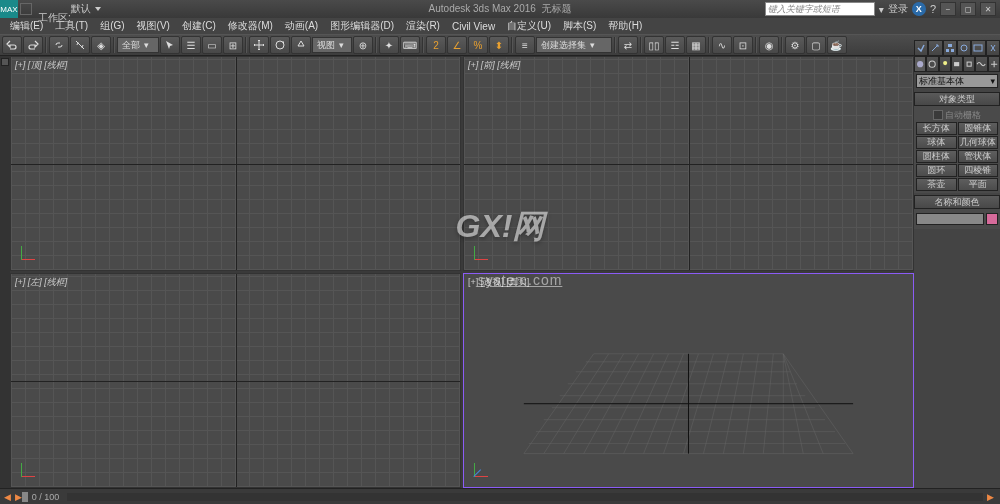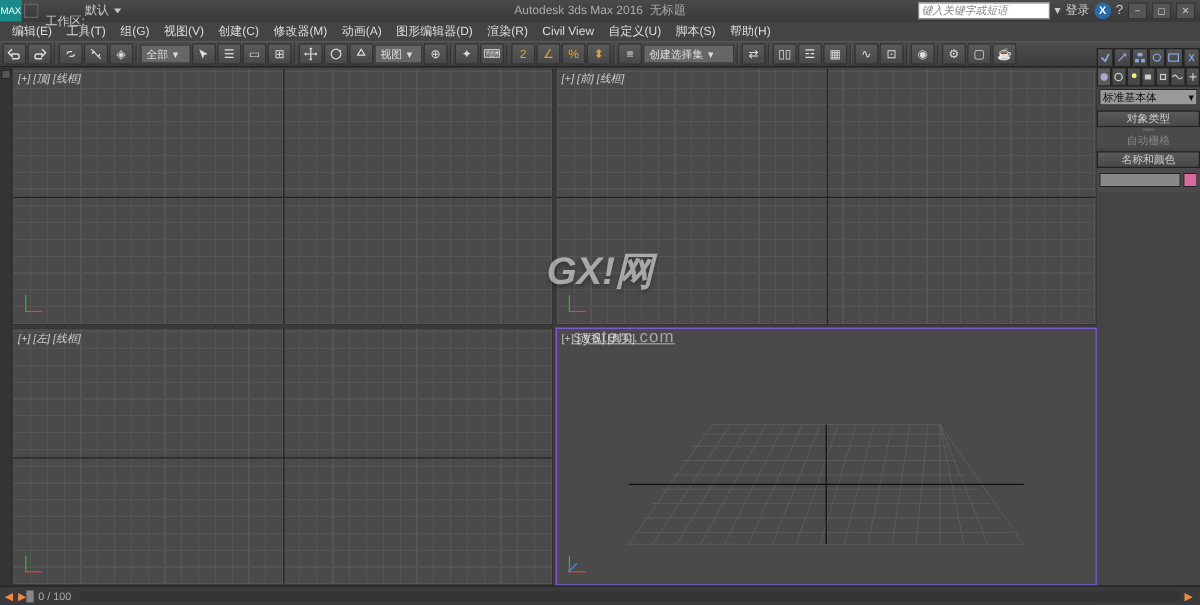--- a/index.html
+++ b/index.html
@@ -54,21 +54,21 @@
 .cmd-panel { position: absolute; top: 40px; right: 0; width: 86px; bottom: 0; background: #444; font-size: 9px; color: #ccc; display:flex; flex-direction:column;}
 .cmd-tabs { display: flex; height: 16px; background:#333;}
 .cmd-tab { flex: 1; height: 16px; background: linear-gradient(#555,#444); border: 1px solid #222; display:flex; align-items:center; justify-content:center;}
 .cmd-tab svg { width:10px; height:10px; }
 .cmd-subtabs { display: flex; height: 16px; }
 .cmd-subtab { flex: 1; height: 16px; background: linear-gradient(#525252,#444); border: 1px solid #222; display:flex; align-items:center; justify-content:center;}
 .cmd-subtab.active { background:#5a5a5a; }
 .cmd-dropdown { height: 14px; background: #999; border: 1px solid #222; margin: 2px; color:#111; font-size:9px; padding:0 2px; display:flex; align-items:center; justify-content:space-between;}
 .rollout-header { height: 14px; background: linear-gradient(#5a5a5a,#484848); border: 1px solid #222; text-align: center; line-height: 12px; margin-top:2px;}
 .rollout-body { background: #4a4a4a; padding: 2px; }
-.auto-row { display:flex; align-items:center; justify-content:center; height:14px; gap:2px; color:#888;flex-direction:column;}
+.auto-row { display:flex; align-items:center; justify-content:center; height:14px; gap:2px; color:#888;}
 .checkbox { width:10px; height:10px; border:1px solid #666; background:#3a3a3a;}
 .obj-grid { display: grid; grid-template-columns: 1fr 1fr; gap: 1px; }
 .obj-btn { height: 13px; background: linear-gradient(#5e5e5e,#4c4c4c); border: 1px solid #222; text-align: center; line-height: 11px; font-size:9px;}
 .name-row { display:flex; align-items:center; padding:2px 0; gap:2px;}
 .name-input { flex:1; height:12px; background:#888; border:1px solid #222;}
 .color-swatch { width:12px; height:12px; background:#d66a9a; border:1px solid #222;}
 
 
 .statusbar { position: absolute; bottom: 0; left: 0; right: 0; height: 16px; background: #3a3a3a; display: flex; align-items: center; font-size: 9px; color: #aaa; border-top:1px solid #222;}
 .time-display { padding:0 4px;}
@@ -362,20 +362,32 @@
   <div class="cmd-dropdown">
     <span>标准基本体</span>
       <span>▾</span>
   </div>
   <div class="rollout-header">对象类型</div>
   <div class="rollout-body">
     <div class="auto-row">
       <div class="checkbox"></div>
       <span>自动栅格</span>
     </div>
+    <div class="obj-grid">
+      <div class="obj-btn">长方体</div>
+      <div class="obj-btn">圆锥体</div>
+      <div class="obj-btn">球体</div>
+      <div class="obj-btn">几何球体</div>
+      <div class="obj-btn">圆柱体</div>
+      <div class="obj-btn">管状体</div>
+      <div class="obj-btn">圆环</div>
+      <div class="obj-btn">四棱锥</div>
+      <div class="obj-btn">茶壶</div>
+      <div class="obj-btn">平面</div>
+    </div>
   </div>
   <div class="rollout-header">名称和颜色</div>
   <div class="rollout-body">
     <div class="name-row">
       <div class="name-input"></div>
       <div class="color-swatch"></div>
     </div>
   </div>
 </div>
 

